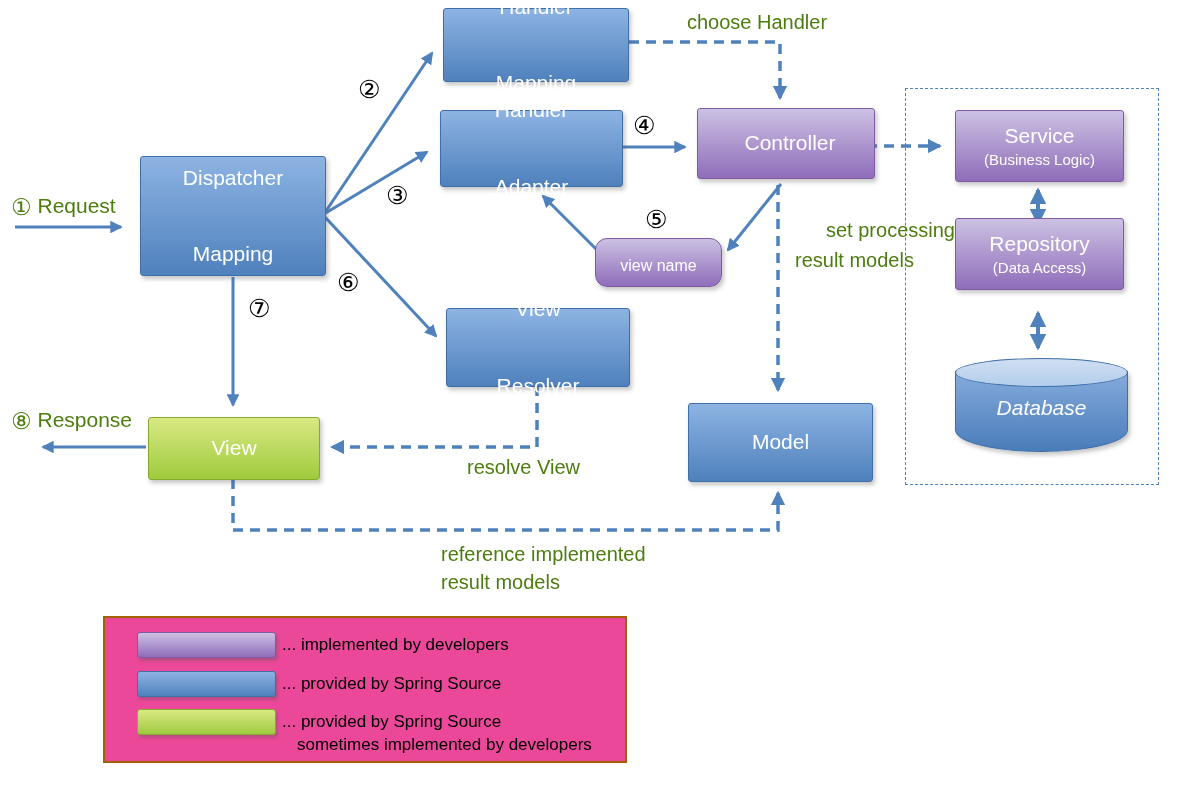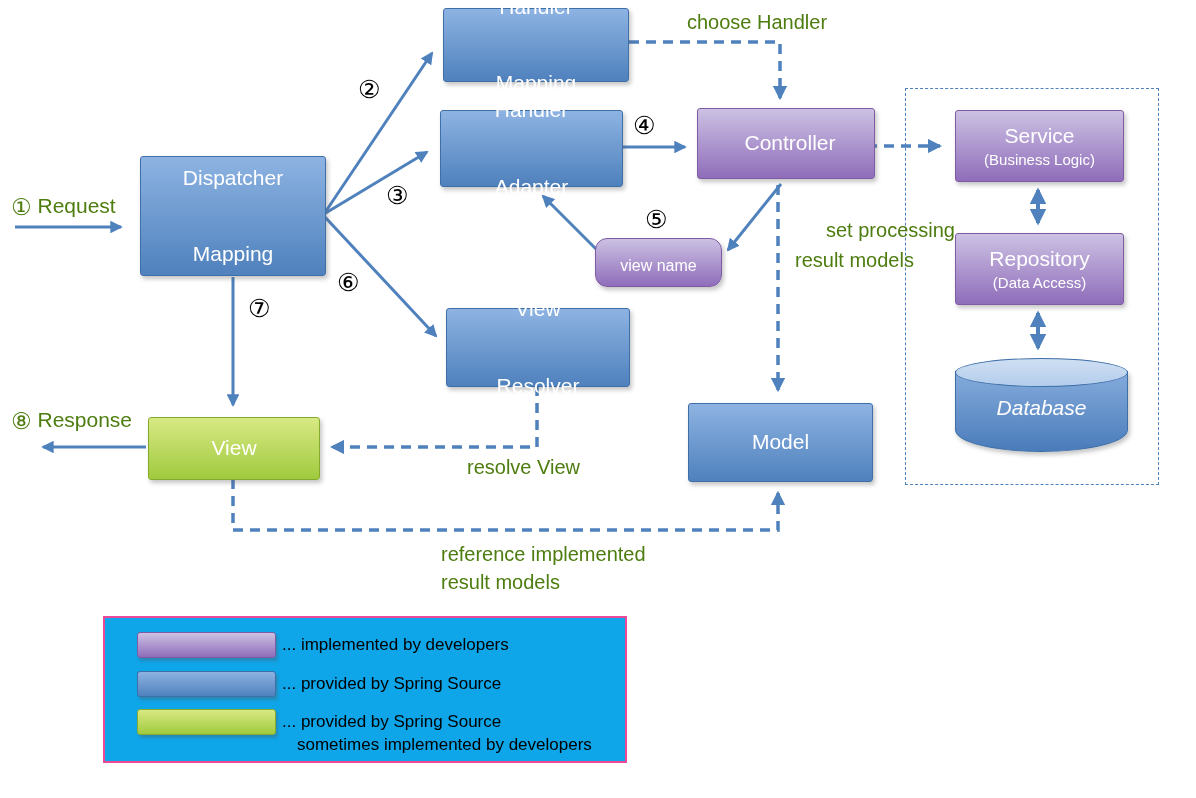--- a/index.html
+++ b/index.html
@@ -33,21 +33,21 @@
     box-shadow:2px 3px 4px rgba(90,90,90,.35);
   }
   #database .db-top{
     position:absolute;left:0;right:0;top:0;height:27px;border-radius:50%;
     background:linear-gradient(180deg,#cfdff3 0%,#b3cdec 100%);border:1px solid #3e6fa6;
   }
   #database .db-label{
     position:absolute;left:0;right:0;top:38px;text-align:center;color:#fff;font-size:21px;
   }
   
-  #legend{position:absolute;left:103px;top:616px;width:520px;height:143px;border:2px solid #ec4899;background:#0ea5e9;}
+  #legend{position:absolute;left:103px;top:616px;width:520px;height:143px;border:2px solid #a16207;background:#ec4899;}
   .swatch{position:absolute;left:32px;width:137px;height:24px;border-radius:3px;box-shadow:2px 3px 3px rgba(90,90,90,.35);}
   .legend-text{position:absolute;left:177px;font-size:17px;white-space:nowrap;color:#000;}
   svg.overlay{position:absolute;left:0;top:0;pointer-events:none;}
   .s{stroke:#4f81bd;stroke-width:3;fill:none;}
   .s4{stroke:#4f81bd;stroke-width:4;fill:none;}
   .d{stroke:#4f81bd;stroke-width:3.5;fill:none;stroke-dasharray:10 7;}
 </style>
 </head>
 <body>
 
@@ -115,21 +115,21 @@
 
   <div class="box purple" style="left:955px;top:110px;width:167px;height:70px;">
     <span class="l1">Service</span>
     <span class="sub">(Business Logic)</span>
   </div>
 
   <div class="box blue" style="left:688px;top:403px;width:183px;height:77px;">
     <span class="l1">Model</span>
   </div>
 
-  <div class="box purple" style="left:955px;top:233px;width:167px;height:70px;">
+  <div class="box purple" style="left:955px;top:218px;width:167px;height:70px;">
     <span class="l1">Repository</span>
     <span class="sub">(Data Access)</span>
   </div>
 
   <div id="database">
     <div class="db-body"></div>
     <div class="db-top"></div>
     <div class="db-label">Database</div>
   </div>
 

